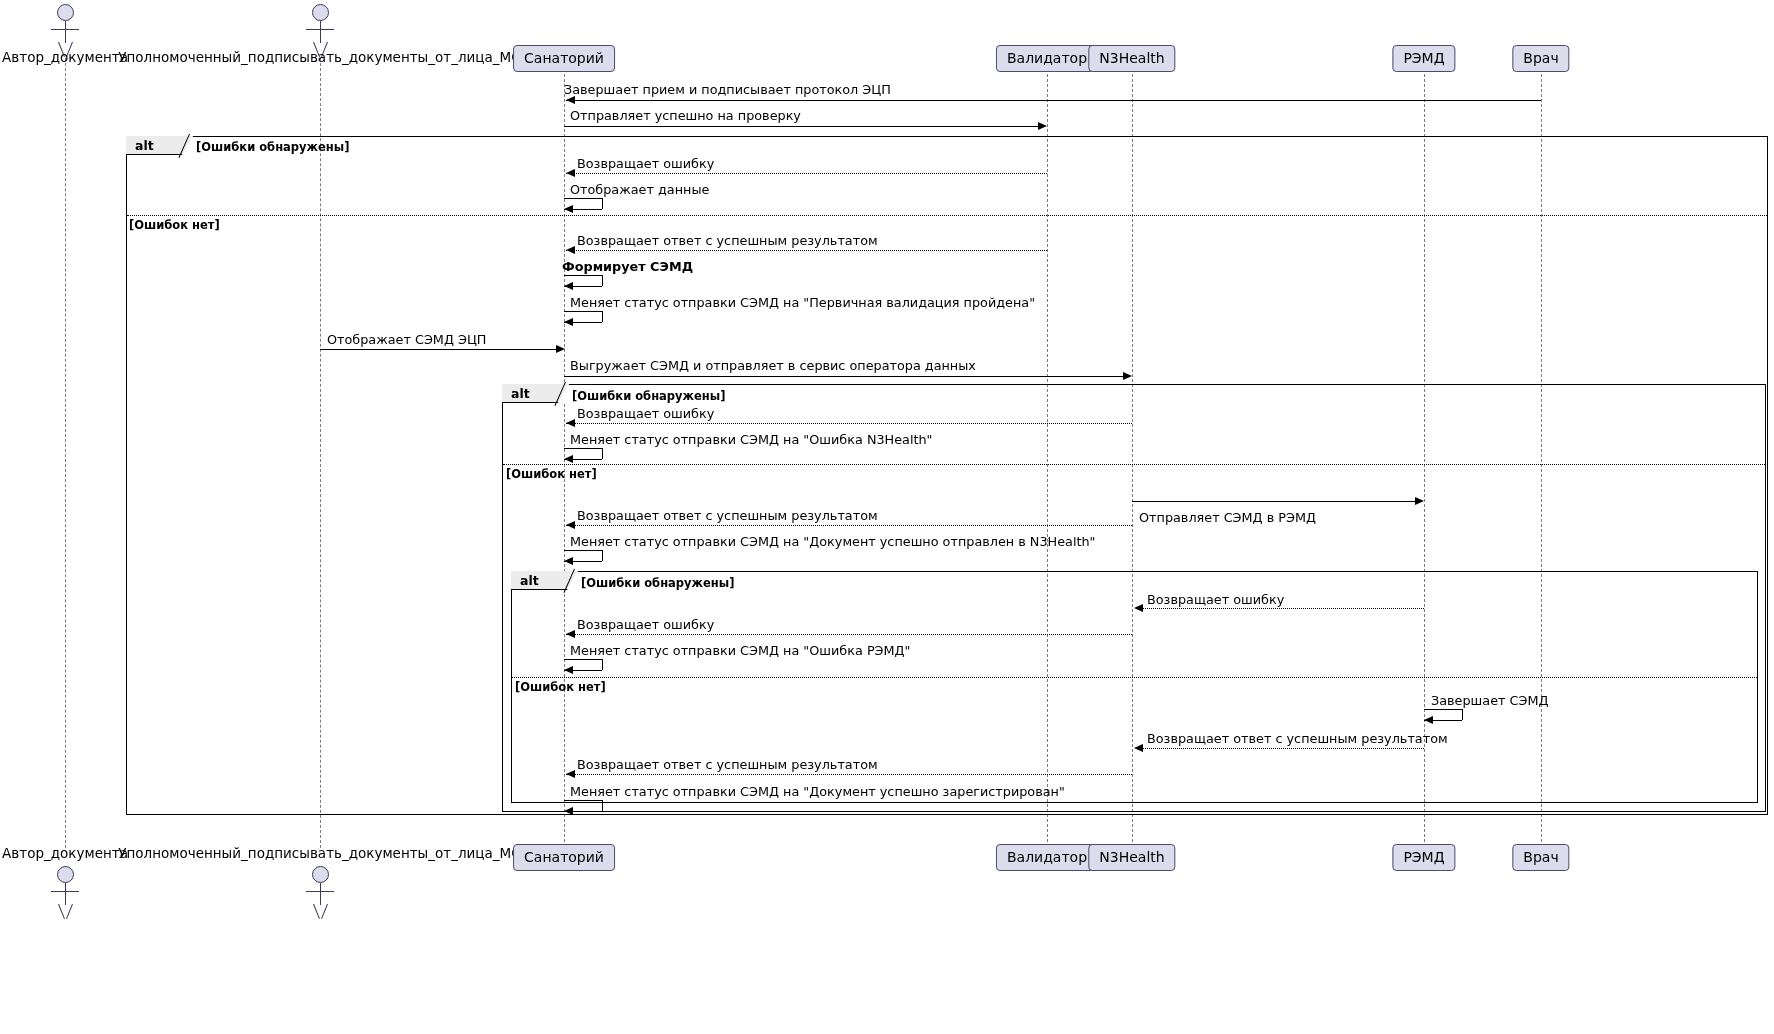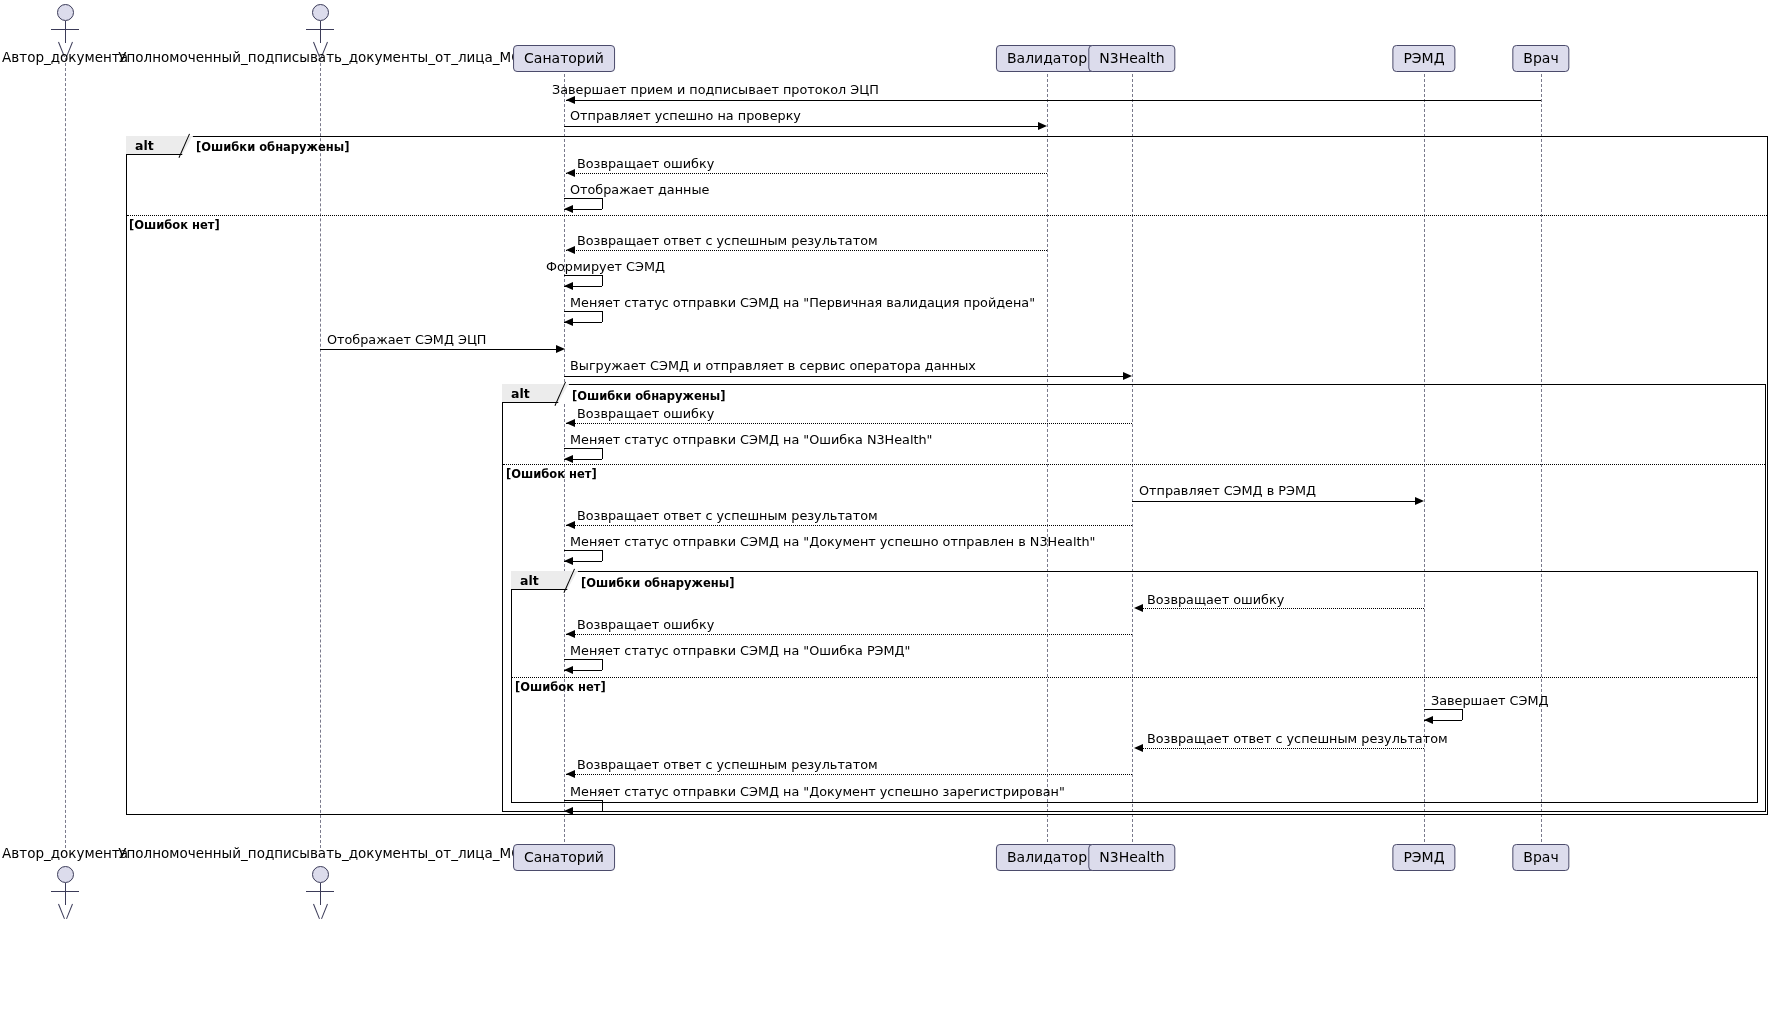--- a/index.html
+++ b/index.html
@@ -81,21 +81,21 @@
     <div class="legR"></div>
   </div>
   <div class="actor-label" style="left:320px;top:49px;">Уполномоченный_подписывать_документы_от_лица_МО</div>
 
   <div class="pbox" style="left:564px;top:45px;">Санаторий</div>
   <div class="pbox" style="left:1047px;top:45px;">Валидатор</div>
   <div class="pbox" style="left:1132px;top:45px;">N3Health</div>
   <div class="pbox" style="left:1424px;top:45px;">РЭМД</div>
   <div class="pbox" style="left:1541px;top:45px;">Врач</div>
 
-  <div class="msg-label" style="left:552px;top:82px;">Завершает прием и подписывает протокол ЭЦП</div>
+  <div class="msg-label" style="left:564px;top:82px;">Завершает прием и подписывает протокол ЭЦП</div>
   <div class="msg-line" style="left:566px;top:100px;width:975px;"></div>
   <div class="arrow-l" style="left:566px;top:95.5px;"></div>
 
   <div class="msg-label" style="left:570px;top:108px;">Отправляет успешно на проверку</div>
   <div class="msg-line" style="left:564px;top:126px;width:474px;"></div>
   <div class="arrow-r" style="left:1038px;top:121.5px;"></div>
 
   <div class="frame" style="left:126px;top:136px;width:1642px;height:679px;"></div>
   <div class="frame-tab" style="left:126px;top:136px;width:67px;">
     <span>alt</span>
@@ -114,21 +114,21 @@
     <div class="t" style="width:38px;"></div>
     <div class="v" style="left:38px;height:11px;"></div>
     <div class="b" style="top:11px;width:38px;"></div>
     <div class="arrow-l" style="left:0px;top:6.5px;"></div>
   </div>
 
   <div class="msg-label" style="left:577px;top:233px;">Возвращает ответ с успешным результатом</div>
   <div class="msg-line dotted" style="left:566px;top:250px;width:481px;"></div>
   <div class="arrow-l" style="left:566px;top:245.5px;"></div>
 
-  <div class="msg-label" style="left:546px;top:259px;">Формирует СЭМД</div>
+  <div class="msg-label" style="left:562px;top:259px;font-weight:bold;">Формирует СЭМД</div>
   <div class="self" style="left:564px;top:275px;">
     <div class="t" style="width:38px;"></div>
     <div class="v" style="left:38px;height:11px;"></div>
     <div class="b" style="top:11px;width:38px;"></div>
     <div class="arrow-l" style="left:0px;top:6.5px;"></div>
   </div>
 
   <div class="msg-label" style="left:570px;top:295px;">Меняет статус отправки СЭМД на "Первичная валидация пройдена"</div>
   <div class="self" style="left:564px;top:311px;">
     <div class="t" style="width:38px;"></div>
@@ -159,21 +159,21 @@
   <div class="arrow-l" style="left:566px;top:418.5px;"></div>
 
   <div class="msg-label" style="left:570px;top:432px;">Меняет статус отправки СЭМД на "Ошибка N3Health"</div>
   <div class="self" style="left:564px;top:448px;">
     <div class="t" style="width:38px;"></div>
     <div class="v" style="left:38px;height:11px;"></div>
     <div class="b" style="top:11px;width:38px;"></div>
     <div class="arrow-l" style="left:0px;top:6.5px;"></div>
   </div>
 
-  <div class="msg-label" style="left:1139px;top:483px;">Отправляет СЭМД в РЭМД</div>
+  <div class="msg-label" style="left:1139px;top:510px;">Отправляет СЭМД в РЭМД</div>
   <div class="msg-line" style="left:1132px;top:501px;width:283px;"></div>
   <div class="arrow-r" style="left:1415px;top:496.5px;"></div>
 
   <div class="msg-label" style="left:577px;top:508px;">Возвращает ответ с успешным результатом</div>
   <div class="msg-line dotted" style="left:566px;top:525px;width:566px;"></div>
   <div class="arrow-l" style="left:566px;top:520.5px;"></div>
 
   <div class="msg-label" style="left:570px;top:534px;">Меняет статус отправки СЭМД на "Документ успешно отправлен в N3Health"</div>
   <div class="self" style="left:564px;top:550px;">
     <div class="t" style="width:38px;"></div>

